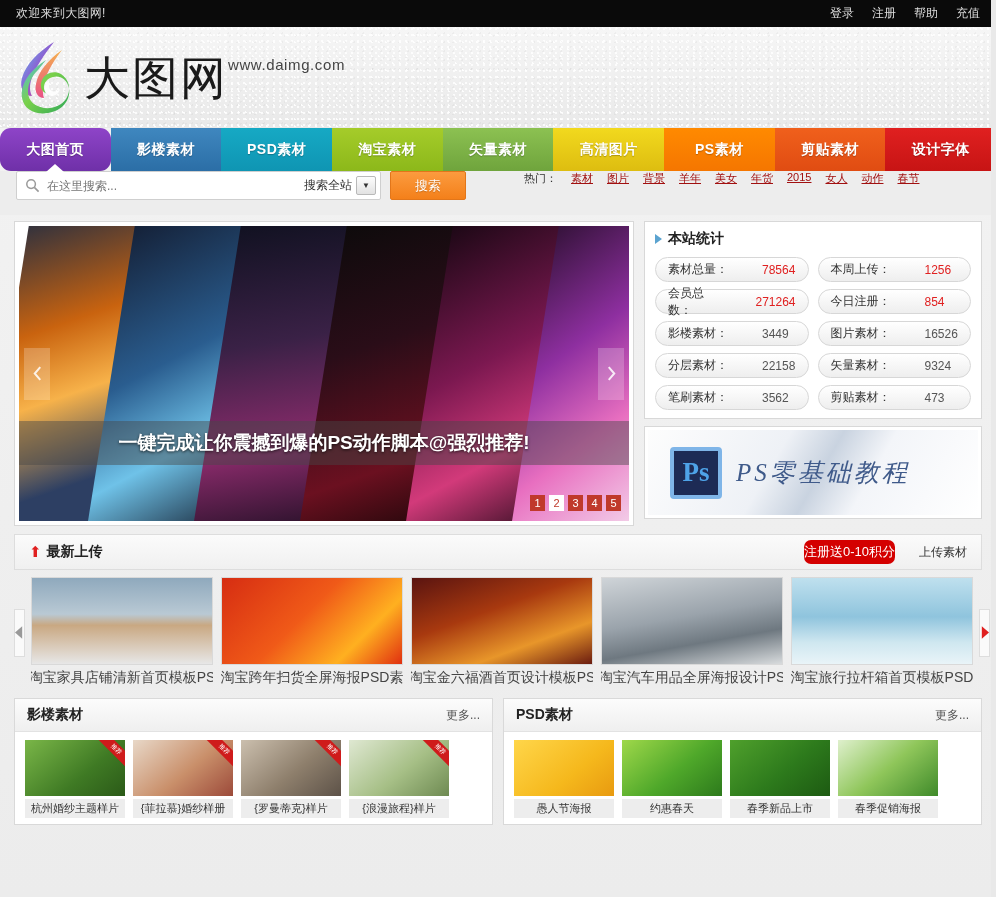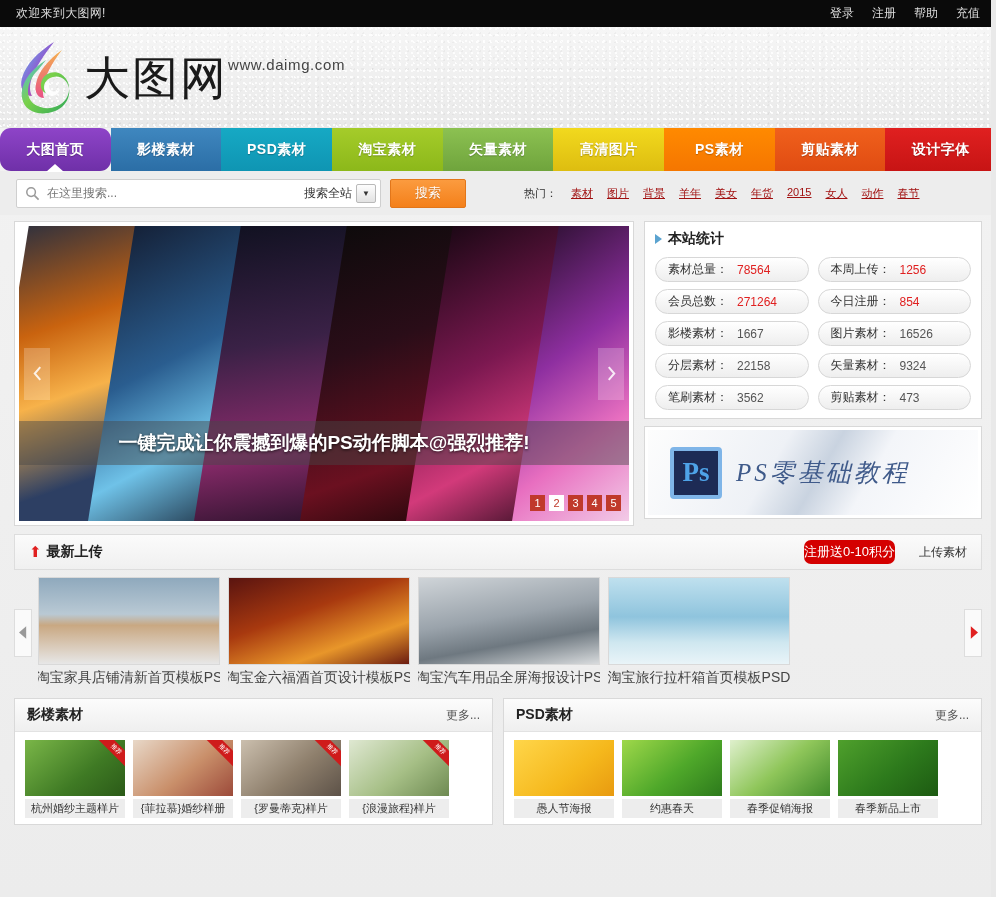--- a/index.html
+++ b/index.html
@@ -45,21 +45,21 @@
   .nav .item { flex:1; display:flex; align-items:center; justify-content:center;
                color:#fff; font-size:14px; font-weight:bold; position:relative;
                cursor:pointer; text-shadow:0 1px 1px rgba(0,0,0,.25);
                letter-spacing:.5px; }
   .nav .item.active::after { content:""; position:absolute; bottom:-1px; left:50%;
                transform:translateX(-50%);
                border-left:9px solid transparent; border-right:9px solid transparent;
                border-bottom:8px solid #fff; }
 
   
-  .searchrow { height:44px; display:flex; align-items:center; padding:0 16px;
+  .searchrow { height:44px; display:flex; align-items:flex-start; padding:0 16px;
                background:#ededed; }
   .searchbox { width:365px; height:29px; background:#fff; border:1px solid #cfcfcf;
                display:flex; align-items:center; border-radius:2px; }
   .searchbox .sicon { width:30px; display:flex; align-items:center; justify-content:center; }
   .searchbox input { flex:1; border:0; outline:0; font-size:12px; color:#888;
                      font-family:"Liberation Sans",sans-serif; background:transparent; }
   .searchbox .scope { font-size:12px; color:#333; padding:0 4px; }
   .searchbox .caret { width:20px; height:19px; margin-right:4px; border:1px solid #b9b9b9;
                       background:linear-gradient(#fdfdfd,#e2e2e2); border-radius:2px;
                       display:flex; align-items:center; justify-content:center; font-size:8px;
@@ -97,21 +97,21 @@
   
   .rightcol { width:338px; }
   .statbox { background:#fff; border:1px solid #d8d8d8; height:198px; padding:8px 10px; }
   .boxtitle { display:flex; align-items:center; gap:6px; font-size:14px; font-weight:bold;
               color:#222; margin-bottom:9px; }
   .boxtitle .tri { width:0;height:0;border-left:7px solid #5ba3d0;
                    border-top:5px solid transparent;border-bottom:5px solid transparent; }
   .statgrid { display:grid; grid-template-columns:1fr 1fr; gap:7px 9px; }
   .stat { height:25px; border:1px solid #d7d7d7; border-radius:13px;
           background:linear-gradient(#ffffff,#eeeeee);
-          display:flex; align-items:center; padding:4px 12px; font-size:12px; color:#333; }
+          display:flex; align-items:center; padding:4px 12px; font-size:12px; color:#333;gap:25px; }
   .stat .lbl { color:#333; }
   .stat .val { margin-left:9px; color:#555; }
   .stat .val.hl { color:#e02020; }
 
   .psbanner { margin-top:7px; height:93px; border:1px solid #d8d8d8; background:#fff;
               padding:3px; }
   .psinner { width:100%; height:100%; position:relative; overflow:hidden;
              background:linear-gradient(120deg,#fdfdfd 0%,#eef1f6 38%,#c9d3e0 52%,#f3f5f9 66%,#ffffff 100%);
              display:flex; align-items:center; gap:14px; padding-left:22px; }
   .psicon { width:52px; height:52px; background:#1d2b55; border:4px solid #7fb5e8;
@@ -304,21 +304,21 @@
             <div class="stat">
               <span class="lbl">会员总数：</span>
               <span class="val hl">271264</span>
             </div>
             <div class="stat">
               <span class="lbl">今日注册：</span>
               <span class="val hl">854</span>
             </div>
             <div class="stat">
               <span class="lbl">影楼素材：</span>
-              <span class="val">1667</span>
+              <span class="val">3449</span>
             </div>
             <div class="stat">
               <span class="lbl">图片素材：</span>
               <span class="val">16526</span>
             </div>
             <div class="stat">
               <span class="lbl">分层素材：</span>
               <span class="val">22158</span>
             </div>
             <div class="stat">
@@ -357,20 +357,24 @@
       <svg width="9" height="13" viewBox="0 0 10 14">
           <polygon points="8,0 8,14 0,7" fill="#999"></polygon>
         </svg>
     </div>
     <div class="thumbs" id="thumbroot">
         <div class="thumb">
           <div class="img" style="background: linear-gradient(rgb(143, 169, 189) 0%, rgb(185, 201, 212) 42%, rgb(201, 168, 130) 55%, rgb(231, 231, 231) 100%);"></div>
           <div class="cap">淘宝家具店铺清新首页模板PS</div>
         </div>
         <div class="thumb">
+          <div class="img" style="background: linear-gradient(135deg, rgb(214, 45, 18), rgb(240, 90, 24) 45%, rgb(255, 176, 32) 75%, rgb(224, 48, 16));"></div>
+          <div class="cap">淘宝跨年扫货全屏海报PSD素</div>
+        </div>
+        <div class="thumb">
           <div class="img" style="background: linear-gradient(160deg, rgb(90, 20, 16), rgb(168, 57, 15) 40%, rgb(232, 150, 42) 72%, rgb(107, 28, 16));"></div>
           <div class="cap">淘宝金六福酒首页设计模板PS</div>
         </div>
         <div class="thumb">
           <div class="img" style="background: linear-gradient(170deg, rgb(207, 212, 216), rgb(154, 163, 171) 45%, rgb(110, 120, 128) 70%, rgb(216, 219, 221));"></div>
           <div class="cap">淘宝汽车用品全屏海报设计PS</div>
         </div>
         <div class="thumb">
           <div class="img" style="background: linear-gradient(rgb(191, 224, 238), rgb(143, 196, 221) 45%, rgb(207, 231, 240) 75%, rgb(233, 244, 248));"></div>
           <div class="cap">淘宝旅行拉杆箱首页模板PSD</div>
@@ -424,25 +428,25 @@
         <div class="panelbody">
           <div class="pcard">
             <div class="img" style="background: linear-gradient(140deg, rgb(255, 214, 74), rgb(245, 184, 28) 60%, rgb(232, 154, 16));"></div>
             <div class="cap">愚人节海报</div>
           </div>
           <div class="pcard">
             <div class="img" style="background: linear-gradient(140deg, rgb(159, 216, 74), rgb(79, 168, 42) 55%, rgb(45, 122, 28));"></div>
             <div class="cap">约惠春天</div>
           </div>
           <div class="pcard">
+            <div class="img" style="background: linear-gradient(140deg, rgb(79, 160, 44), rgb(45, 122, 28) 55%, rgb(29, 90, 18));"></div>
+            <div class="cap">春季新品上市</div>
+          </div>
+          <div class="pcard">
             <div class="img" style="background: linear-gradient(140deg, rgb(223, 240, 205), rgb(143, 198, 90) 50%, rgb(63, 138, 42));"></div>
             <div class="cap">春季促销海报</div>
           </div>
-          <div class="pcard">
-            <div class="img" style="background: linear-gradient(140deg, rgb(79, 160, 44), rgb(45, 122, 28) 55%, rgb(29, 90, 18));"></div>
-            <div class="cap">春季新品上市</div>
-          </div>
         </div>
       </div>
     </div>
 
   <div class="scroll"></div>
 </div>
 
 </body></html>

